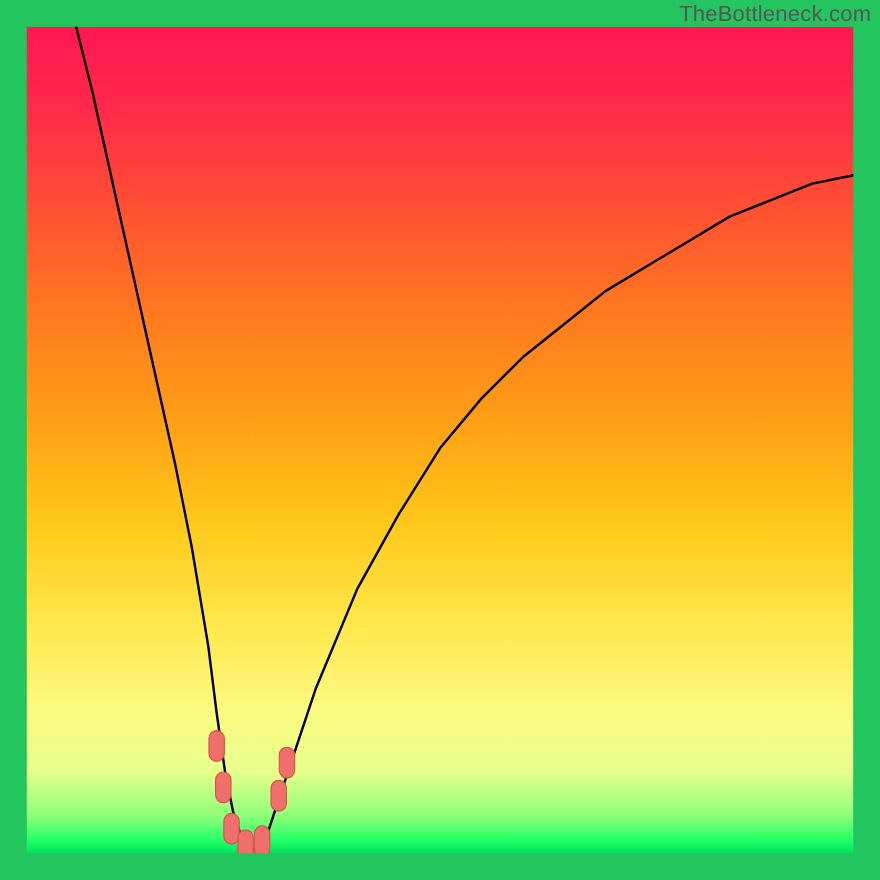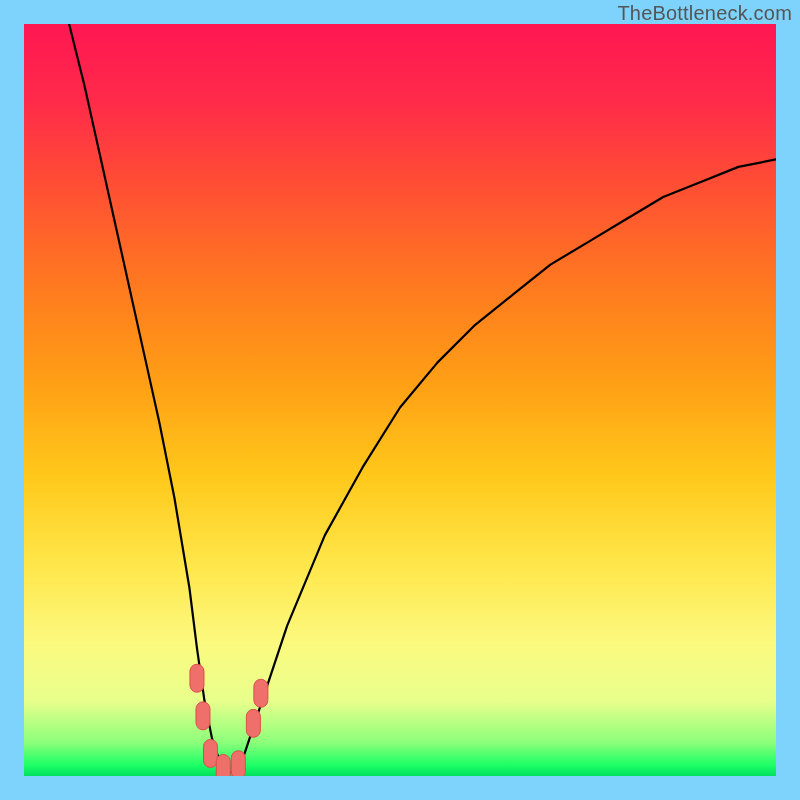--- a/index.html
+++ b/index.html
@@ -9,21 +9,21 @@
     height: 800px;
     overflow: hidden;
     background: #000;
     font-family: Arial, Helvetica, sans-serif;
   }
   .frame {
     position: absolute;
     top: 0; left: 0;
     width: 800px;
     height: 800px;
-    background: #7dd3fc;
+    background: #22c55e;
   }
   .plot {
     position: absolute;
     top: 24px;
     left: 24px;
     width: 752px;
     height: 752px;
     overflow: hidden;
   }
   .watermark {

